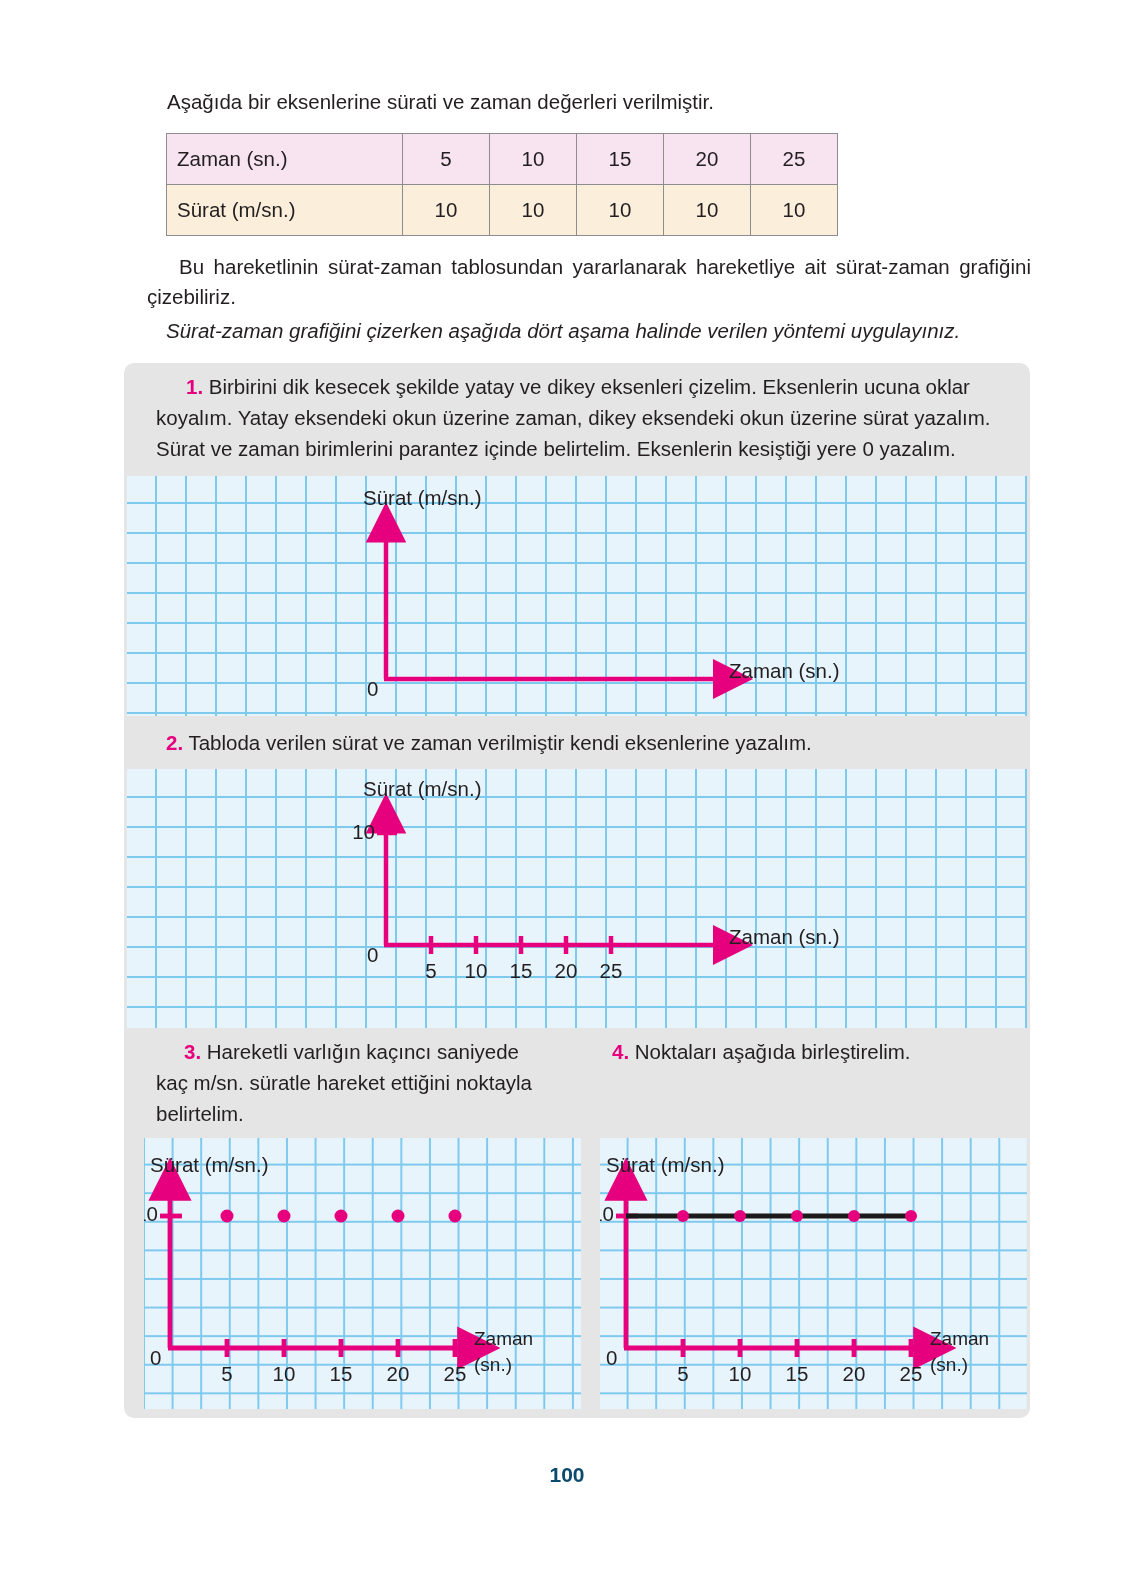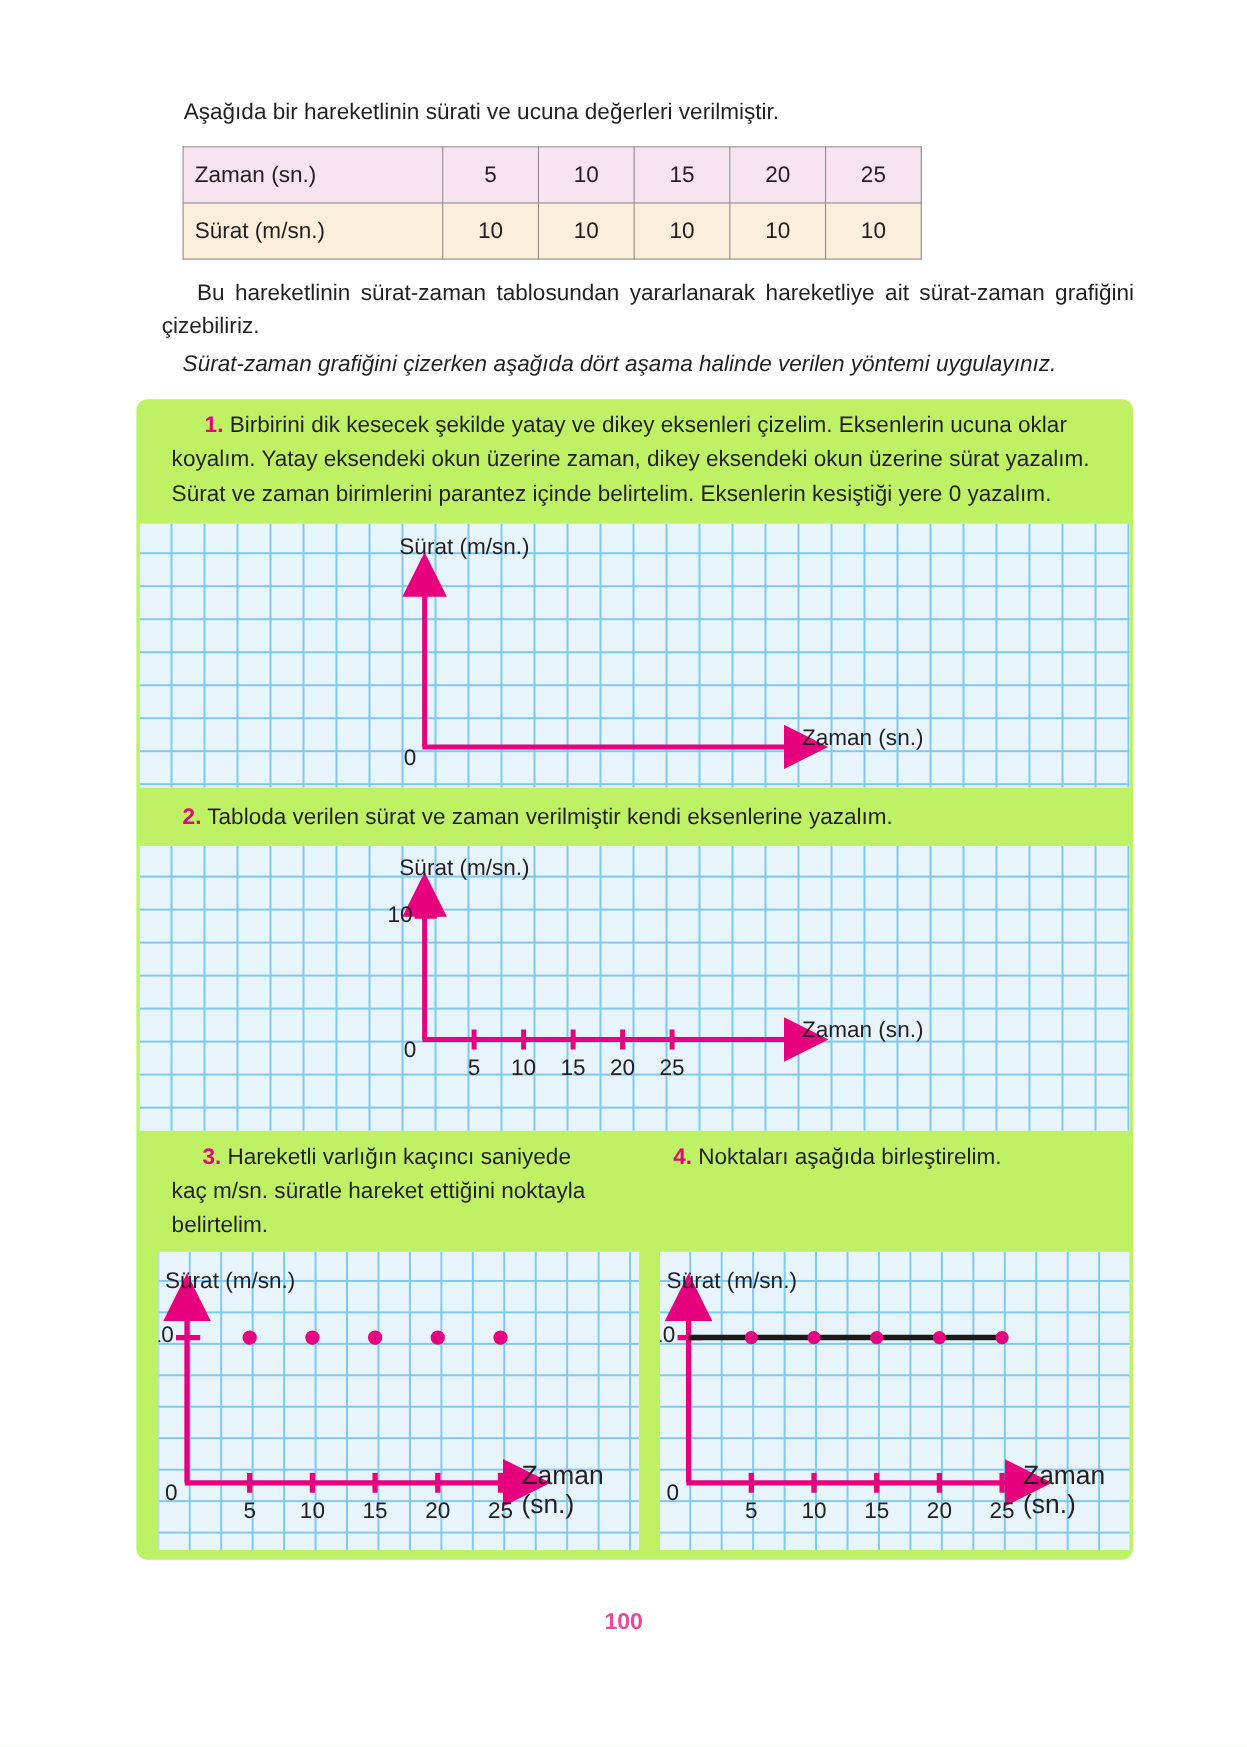--- a/index.html
+++ b/index.html
@@ -39,21 +39,21 @@
     text-align:justify;
   }
   .para.p1{left:134px;top:252px;width:884px;margin-left:13px;}
   .para.p1 .ind{display:inline-block;width:32px;}
   .para.p2{left:134px;top:316px;width:884px;font-style:italic;}
   .para.p2 .ind{display:inline-block;width:32px;}
 
   
   .activity{
     position:absolute;left:124px;top:363px;width:906px;height:1055px;
-    background:#bef264;border-radius:10px;
+    background:#e5e5e5;border-radius:10px;
   }
 
   
   .step-text{
     position:absolute;font-size:20.5px;line-height:1.52;color:#231f20;
   }
   .num{color:#e6007e;font-weight:bold;}
   .step1{left:32px;top:8px;width:846px;}
   .step1 .ind{display:inline-block;width:30px;}
   .step2{left:42px;top:364px;width:830px;}
@@ -76,38 +76,38 @@
   #panel3 .gridlines{background-size:28.6px 28.6px;background-position:-1px -3px;}
   #panel4{left:476px;top:775px;width:427px;height:271px;}
   #panel4 .gridlines{background-size:28.6px 28.6px;background-position:-2px -3px;}
 
   
   .axes{position:absolute;inset:0;}
 
   .axlabel{
     position:absolute;font-size:20.5px;color:#231f20;white-space:nowrap;
   }
-  .axlabel.small{font-size:24px;}
+  .axlabel.small{font-size:19px;}
   .ticknum{
     position:absolute;font-size:20.5px;color:#231f20;
     text-align:center;white-space:nowrap;
   }
 
   
   .pageno{
     position:absolute;left:0;right:0;top:1463px;text-align:center;
-    font-size:21px;font-weight:bold;color:#ec4899;
+    font-size:21px;font-weight:bold;color:#0c4a6e;
   }
 </style>
 </head>
 <body>
 
 <div class="page">
 
-  <div class="intro">Aşağıda bir hareketlinin sürati ve ucuna değerleri verilmiştir.</div>
+  <div class="intro">Aşağıda bir eksenlerine sürati ve zaman değerleri verilmiştir.</div>
 
   <table class="data-table">
     <tbody>
         <tr class="r-time">
       <td class="rowhead">Zaman (sn.)</td>
       <td class="val">5</td>
       <td class="val">10</td>
       <td class="val">15</td>
       <td class="val">20</td>
       <td class="val">25</td>

